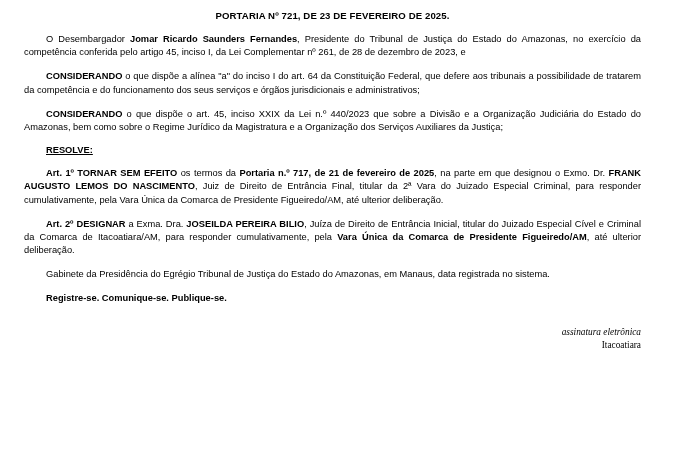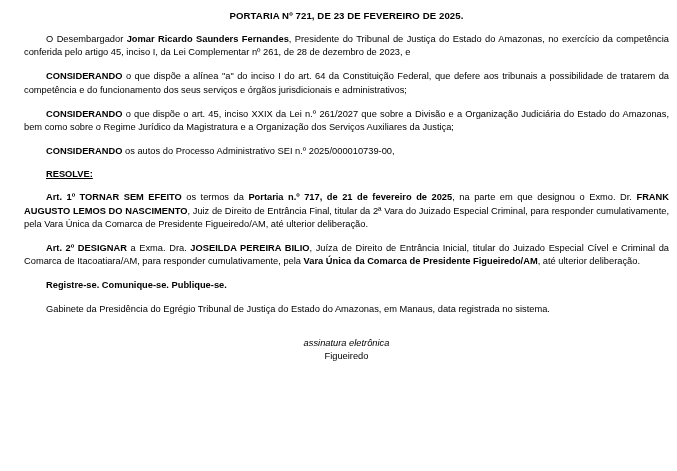--- a/index.html
+++ b/index.html
@@ -12,21 +12,21 @@
     height: 471px;
     font-family: "Liberation Sans", sans-serif;
     font-size: 9.3px;
     color: #000000;
     overflow: hidden;
   }
   .page {
     width: 677px;
     height: 471px;
     box-sizing: border-box;
-    padding: 8px 8px 0 24px;
+    padding: 8px 36px 0 24px;
   }
   .doc-title {
     text-align: center;
     font-weight: bold;
     font-size: 9.6px;
     letter-spacing: 0.1px;
     margin: 2px 0 12px 0;
   }
   p.para {
     margin: 0 0 11px 0;
@@ -39,54 +39,54 @@
   .b {
     font-weight: bold;
   }
   .resolve {
     font-weight: bold;
     margin: 0 0 12px 0;
     text-decoration: underline;
   }
   .signature-block {
     margin-top: 20px;
-    text-align: center;
+    text-align: right;
     line-height: 1.45;
+    font-family: Liberation Serif, serif;
   }
   .sig-italic {
     font-style: italic;
   }
   .sig-name .b {
     font-weight: bold;
   }
 </style>
 </head>
 <body>
 
 <div class="page">
 
   <div class="doc-title">PORTARIA Nº 721, DE 23 DE FEVEREIRO DE 2025.</div>
 
   <p class="para indent"><span>O Desembargador </span><span class="b">Jomar Ricardo Saunders Fernandes</span><span>, Presidente do Tribunal de Justiça do Estado do Amazonas, no exercício da competência conferida pelo artigo 45, inciso I, da Lei Complementar nº 261, de 28 de dezembro de 2023, e</span></p>
 
   <p class="para indent"><span class="b">CONSIDERANDO</span><span> o que dispõe a alínea "a" do inciso I do art. 64 da Constituição Federal, que defere aos tribunais a possibilidade de tratarem da competência e do funcionamento dos seus serviços e órgãos jurisdicionais e administrativos;</span></p>
 
-  <p class="para indent"><span class="b">CONSIDERANDO</span><span> o que dispõe o art. 45, inciso XXIX da Lei n.º 261/2027 que sobre a Divisão e a Organização Judiciária do Estado do Amazonas, bem como sobre o Regime Jurídico da Magistratura e a Organização dos Serviços Auxiliares da Justiça;</span></p>
+  <p class="para indent"><span class="b">CONSIDERANDO</span><span> o que dispõe o art. 45, inciso XXIX da Lei n.º 440/2023 que sobre a Divisão e a Organização Judiciária do Estado do Amazonas, bem como sobre o Regime Jurídico da Magistratura e a Organização dos Serviços Auxiliares da Justiça;</span></p>
 
 
-  <p class="para indent"><span class="b">CONSIDERANDO</span><span> os autos do Processo Administrativo SEI n.º 2025/000010739-00,</span></p>
 
   <p class="resolve" style="text-indent:22px;">RESOLVE:</p>
 
   <p class="para indent"><span class="b">Art. 1º TORNAR SEM EFEITO</span><span> os termos da </span><span class="b">Portaria n.º 717, de 21 de fevereiro de 2025</span><span>, na parte em que designou o Exmo. Dr. </span><span class="b">FRANK AUGUSTO LEMOS DO NASCIMENTO</span><span>, Juiz de Direito de Entrância Final, titular da 2ª Vara do Juizado Especial Criminal, para responder cumulativamente, pela Vara Única da Comarca de Presidente Figueiredo/AM, até ulterior deliberação.</span></p>
 
   <p class="para indent"><span class="b">Art. 2º DESIGNAR</span><span> a Exma. Dra. </span><span class="b">JOSEILDA PEREIRA BILIO</span><span>, Juíza de Direito de Entrância Inicial, titular do Juizado Especial Cível e Criminal da Comarca de Itacoatiara/AM, para responder cumulativamente, pela </span><span class="b">Vara Única da Comarca de Presidente Figueiredo/AM</span><span>, até ulterior deliberação.</span></p>
 
+  <p class="para indent">Gabinete da Presidência do Egrégio Tribunal de Justiça do Estado do Amazonas, em Manaus, data registrada no sistema.</p>
+
   <p class="para indent b">Registre-se. Comunique-se. Publique-se.</p>
-
-  <p class="para indent">Gabinete da Presidência do Egrégio Tribunal de Justiça do Estado do Amazonas, em Manaus, data registrada no sistema.</p>
 
   <div class="signature-block">
     <div class="sig-italic">assinatura eletrônica</div>
-    <div>Figueiredo</div>
+    <div>Itacoatiara</div>
   </div>
 
 </div>
 
 </body></html>

